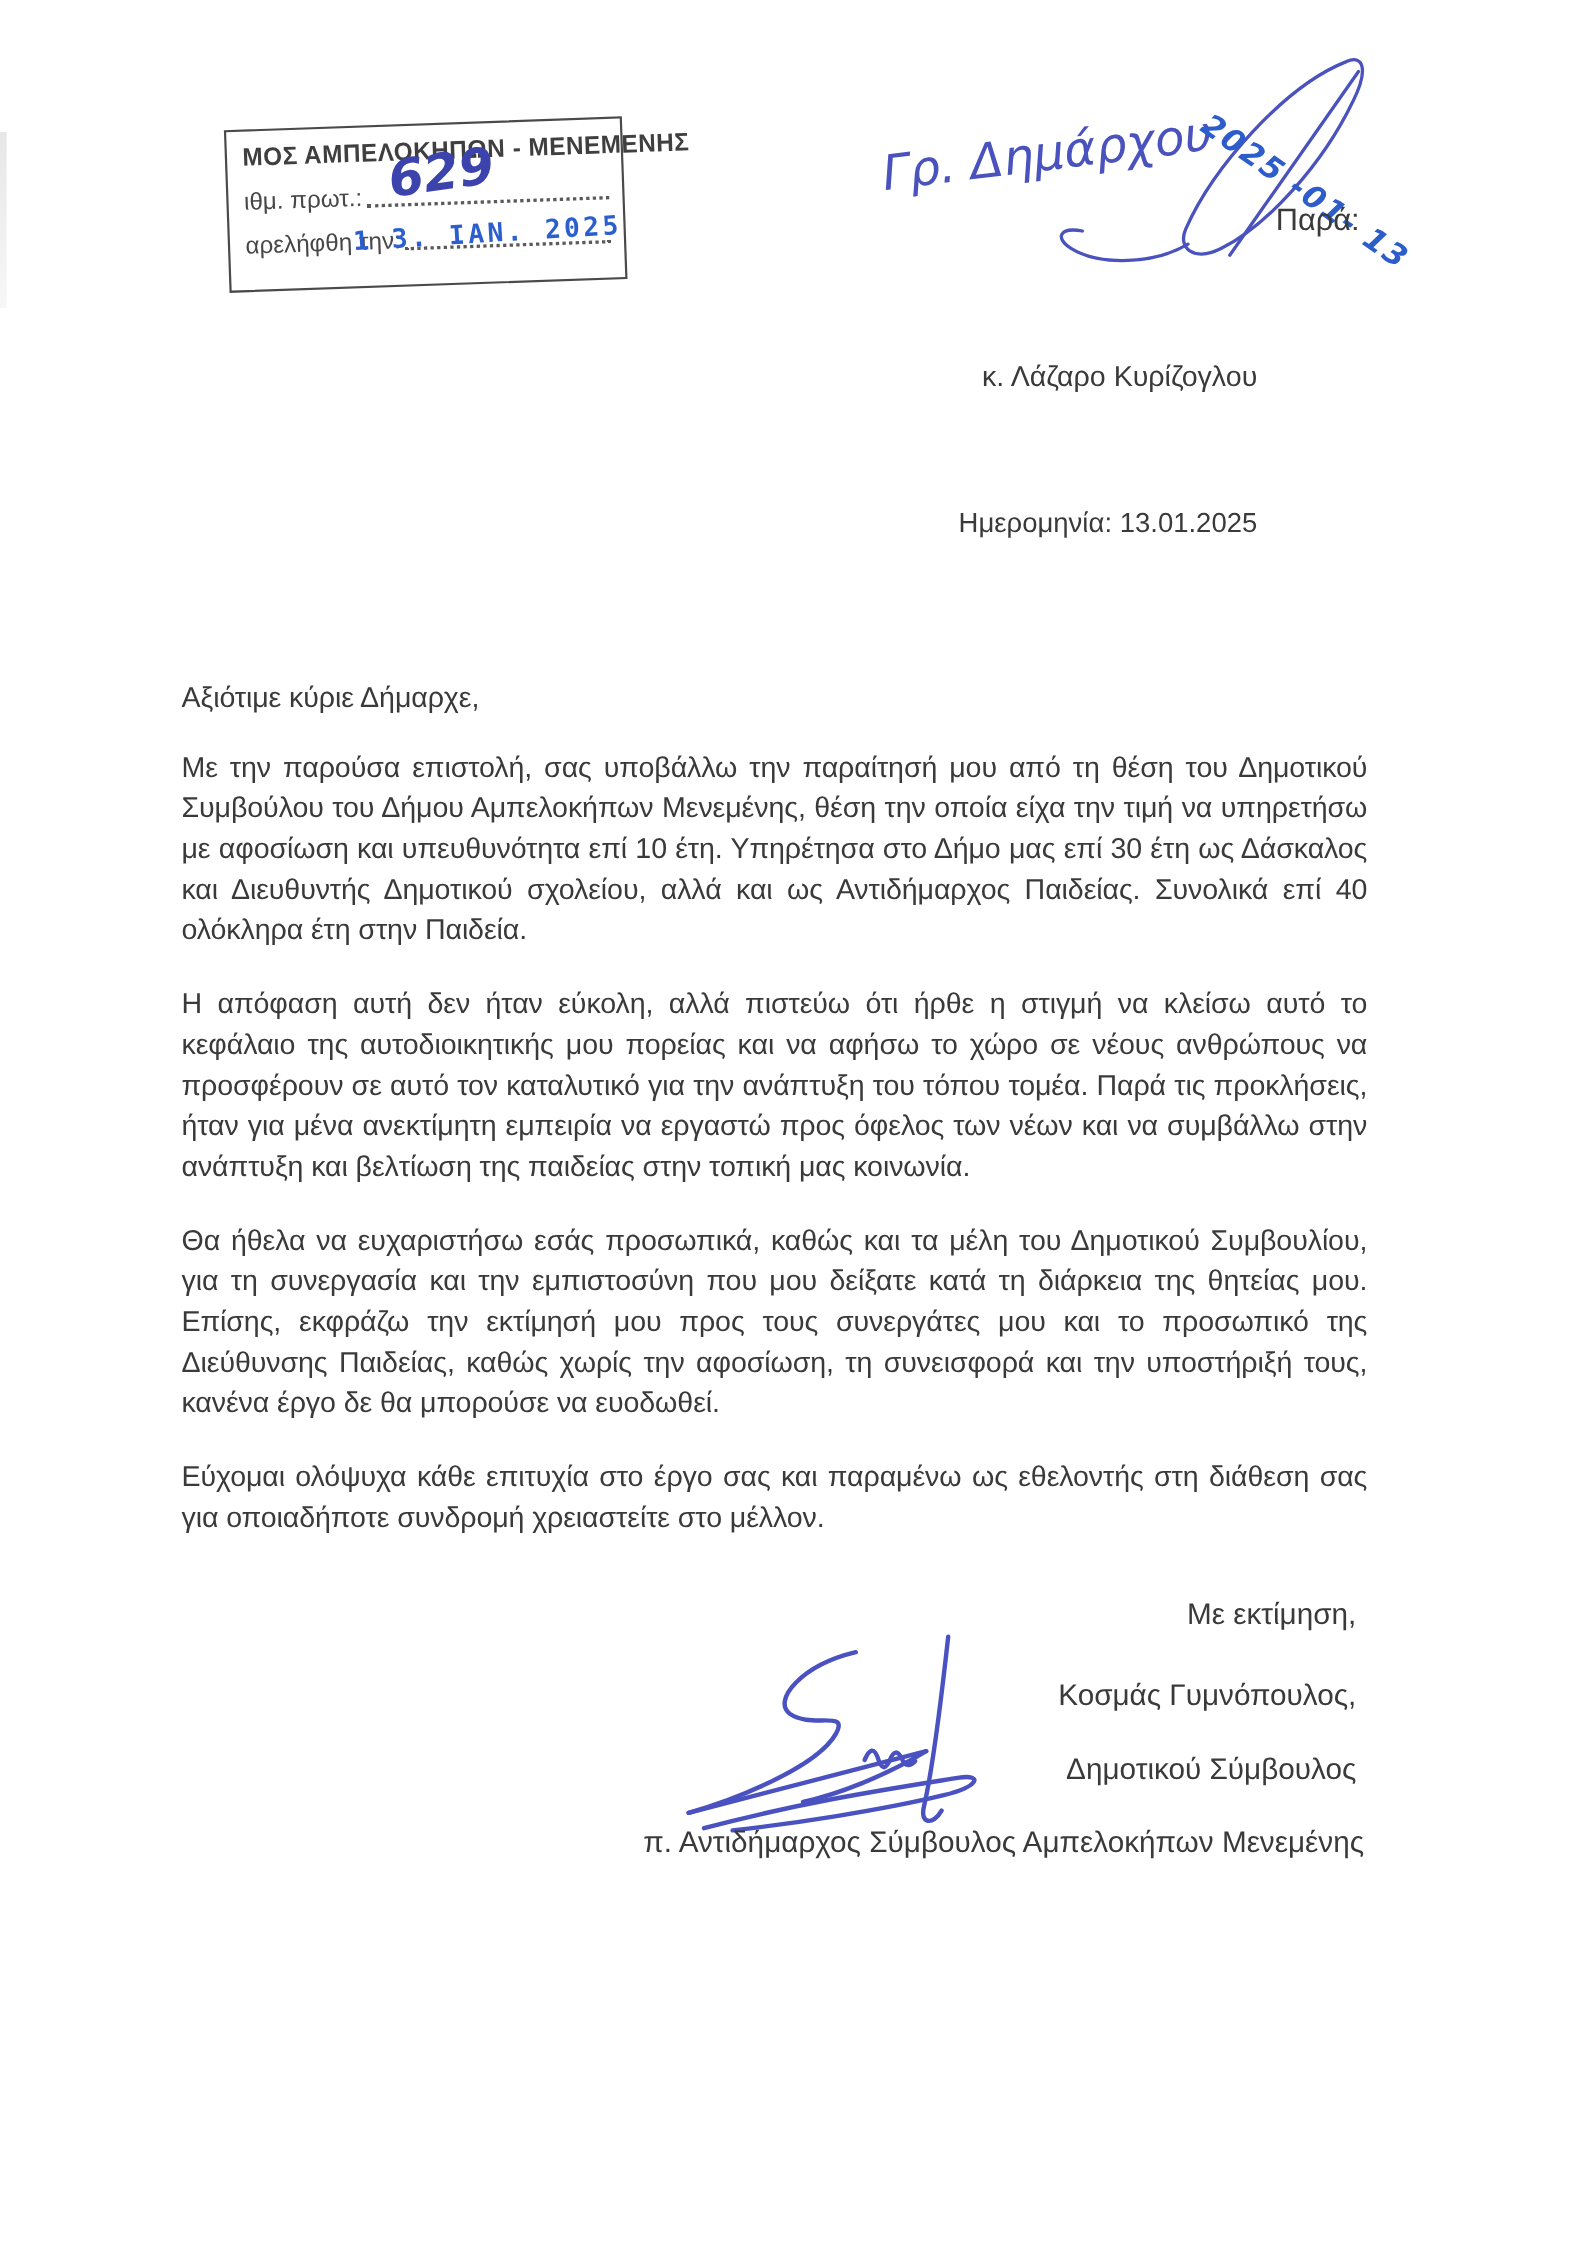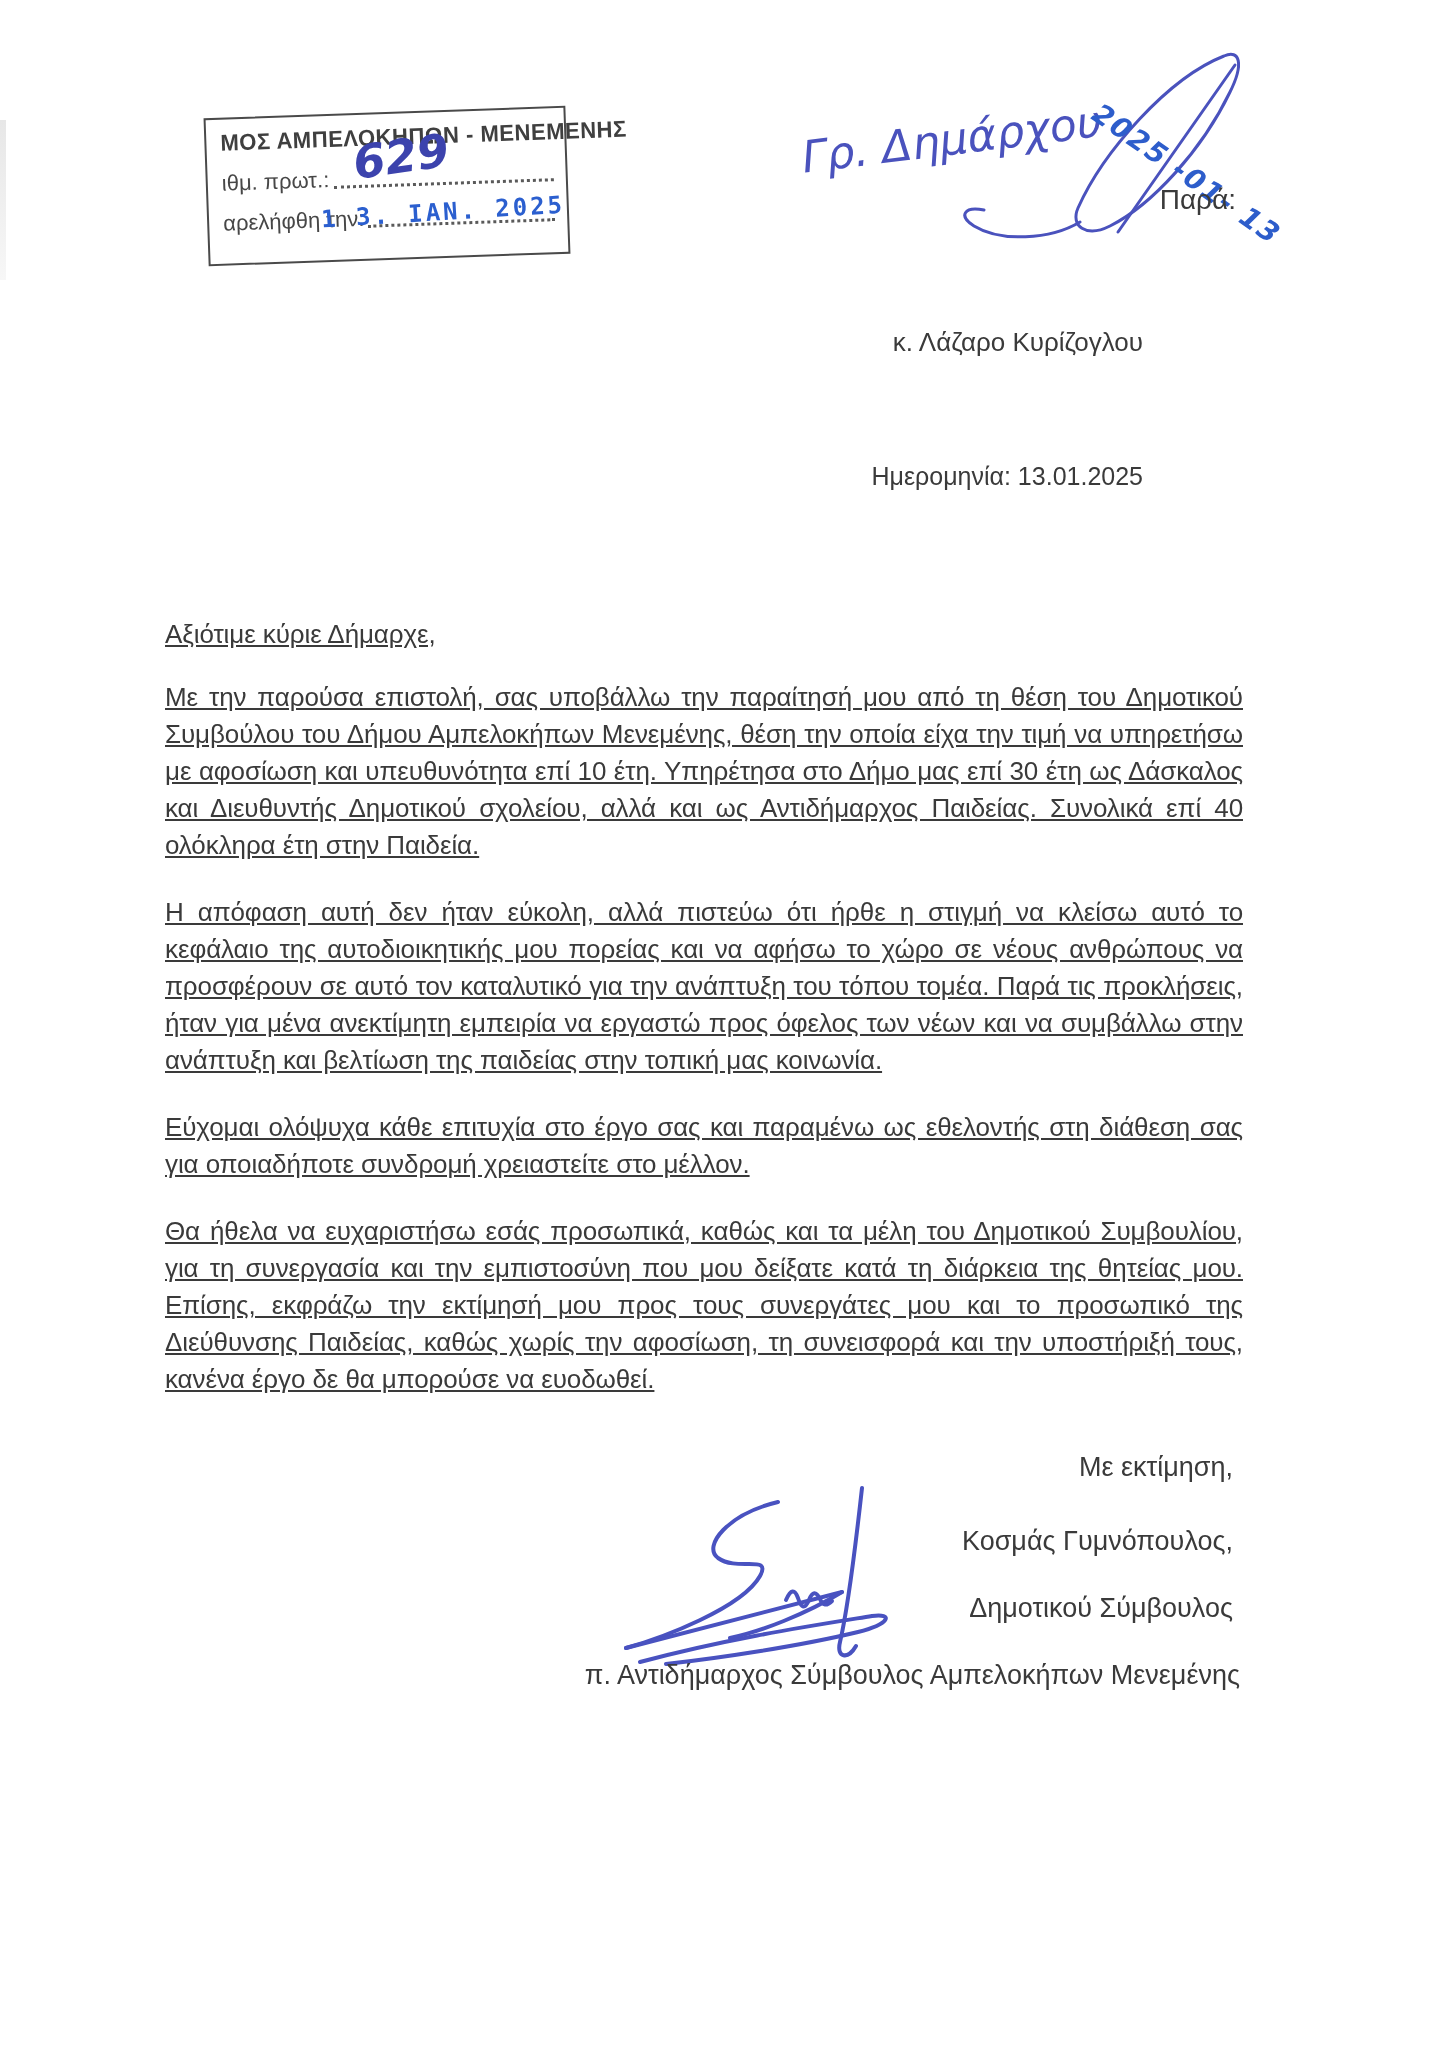--- a/index.html
+++ b/index.html
@@ -59,21 +59,20 @@
   .pros{position:absolute;top:184px;right:212px;font-size:28px;}
   .recipient-line1{position:absolute;top:256px;right:204px;font-size:27px;white-space:nowrap;}
   .recipient-line2{position:absolute;top:327px;right:305px;font-size:26px;white-space:nowrap;}
   .date-line{position:absolute;top:462px;right:305px;font-size:25px;white-space:nowrap;}
 
   
   .body-text{
     position:absolute;left:165px;right:205px;top:616px;
     font-size:26px;line-height:37px;text-align:justify;
     letter-spacing:-0.1px;
-    text-decoration:underline;
   }
   .body-text p{margin:0 0 30px 0;}
   .body-text p.salutation{margin-bottom:26px;text-align:left;}
 
   
   .closing-regards{position:absolute;top:1452px;right:215px;font-size:27px;}
   .closing-name{position:absolute;top:1526px;right:215px;font-size:27px;}
   .closing-title{position:absolute;top:1593px;right:215px;font-size:27px;}
   .closing-subtitle{position:absolute;top:1660px;right:208px;font-size:27px;white-space:nowrap;}
 
@@ -113,22 +112,22 @@
   </svg>
 
   <div class="pros">Παρά:</div>
   <div class="recipient-line2">κ. Λάζαρο Κυρίζογλου</div>
   <div class="date-line">Ημερομηνία: 13.01.2025</div>
 
   <div class="body-text">
     <p class="salutation">Αξιότιμε κύριε Δήμαρχε,</p>
     <p>Με την παρούσα επιστολή, σας υποβάλλω την παραίτησή μου από τη θέση του Δημοτικού Συμβούλου του Δήμου Αμπελοκήπων Μενεμένης, θέση την οποία είχα την τιμή να υπηρετήσω με αφοσίωση και υπευθυνότητα επί 10 έτη. Υπηρέτησα στο Δήμο μας επί 30 έτη ως Δάσκαλος και Διευθυντής Δημοτικού σχολείου, αλλά και ως Αντιδήμαρχος Παιδείας. Συνολικά επί 40 ολόκληρα έτη στην Παιδεία.</p>
     <p>Η απόφαση αυτή δεν ήταν εύκολη, αλλά πιστεύω ότι ήρθε η στιγμή να κλείσω αυτό το κεφάλαιο της αυτοδιοικητικής μου πορείας και να αφήσω το χώρο σε νέους ανθρώπους να προσφέρουν σε αυτό τον καταλυτικό για την ανάπτυξη του τόπου τομέα. Παρά τις προκλήσεις, ήταν για μένα ανεκτίμητη εμπειρία να εργαστώ προς όφελος των νέων και να συμβάλλω στην ανάπτυξη και βελτίωση της παιδείας στην τοπική μας κοινωνία.</p>
+    <p>Θα ήθελα να ευχαριστήσω εσάς προσωπικά, καθώς και τα μέλη του Δημοτικού Συμβουλίου, για τη συνεργασία και την εμπιστοσύνη που μου δείξατε κατά τη διάρκεια της θητείας μου. Επίσης, εκφράζω την εκτίμησή μου προς τους συνεργάτες μου και το προσωπικό της Διεύθυνσης Παιδείας, καθώς χωρίς την αφοσίωση, τη συνεισφορά και την υποστήριξή τους, κανένα έργο δε θα μπορούσε να ευοδωθεί.</p>
     <p>Εύχομαι ολόψυχα κάθε επιτυχία στο έργο σας και παραμένω ως εθελοντής στη διάθεση σας για οποιαδήποτε συνδρομή χρειαστείτε στο μέλλον.</p>
-    <p>Θα ήθελα να ευχαριστήσω εσάς προσωπικά, καθώς και τα μέλη του Δημοτικού Συμβουλίου, για τη συνεργασία και την εμπιστοσύνη που μου δείξατε κατά τη διάρκεια της θητείας μου. Επίσης, εκφράζω την εκτίμησή μου προς τους συνεργάτες μου και το προσωπικό της Διεύθυνσης Παιδείας, καθώς χωρίς την αφοσίωση, τη συνεισφορά και την υποστήριξή τους, κανένα έργο δε θα μπορούσε να ευοδωθεί.</p>
   </div>
 
   <div class="closing-regards">Με εκτίμηση,</div>
 
   <svg class="signature" viewBox="0 0 310 190">
     <path d="M 168 22 C 118 34, 92 66, 108 78 C 128 92 162 74 150 96 C 132 128 52 158 16 168"></path>
     <path d="M 16 168 L 232 112"></path>
     <path d="M 232 112 C 196 134, 150 152, 120 158"></path>
     <path d="M 252 8 C 246 62, 238 128, 230 162 C 226 178 238 180 246 166"></path>
     <path d="M 176 120 q 7 -16 12 -2 q 5 16 11 2 q 5 -13 11 -1 q 4 10 12 2"></path>

